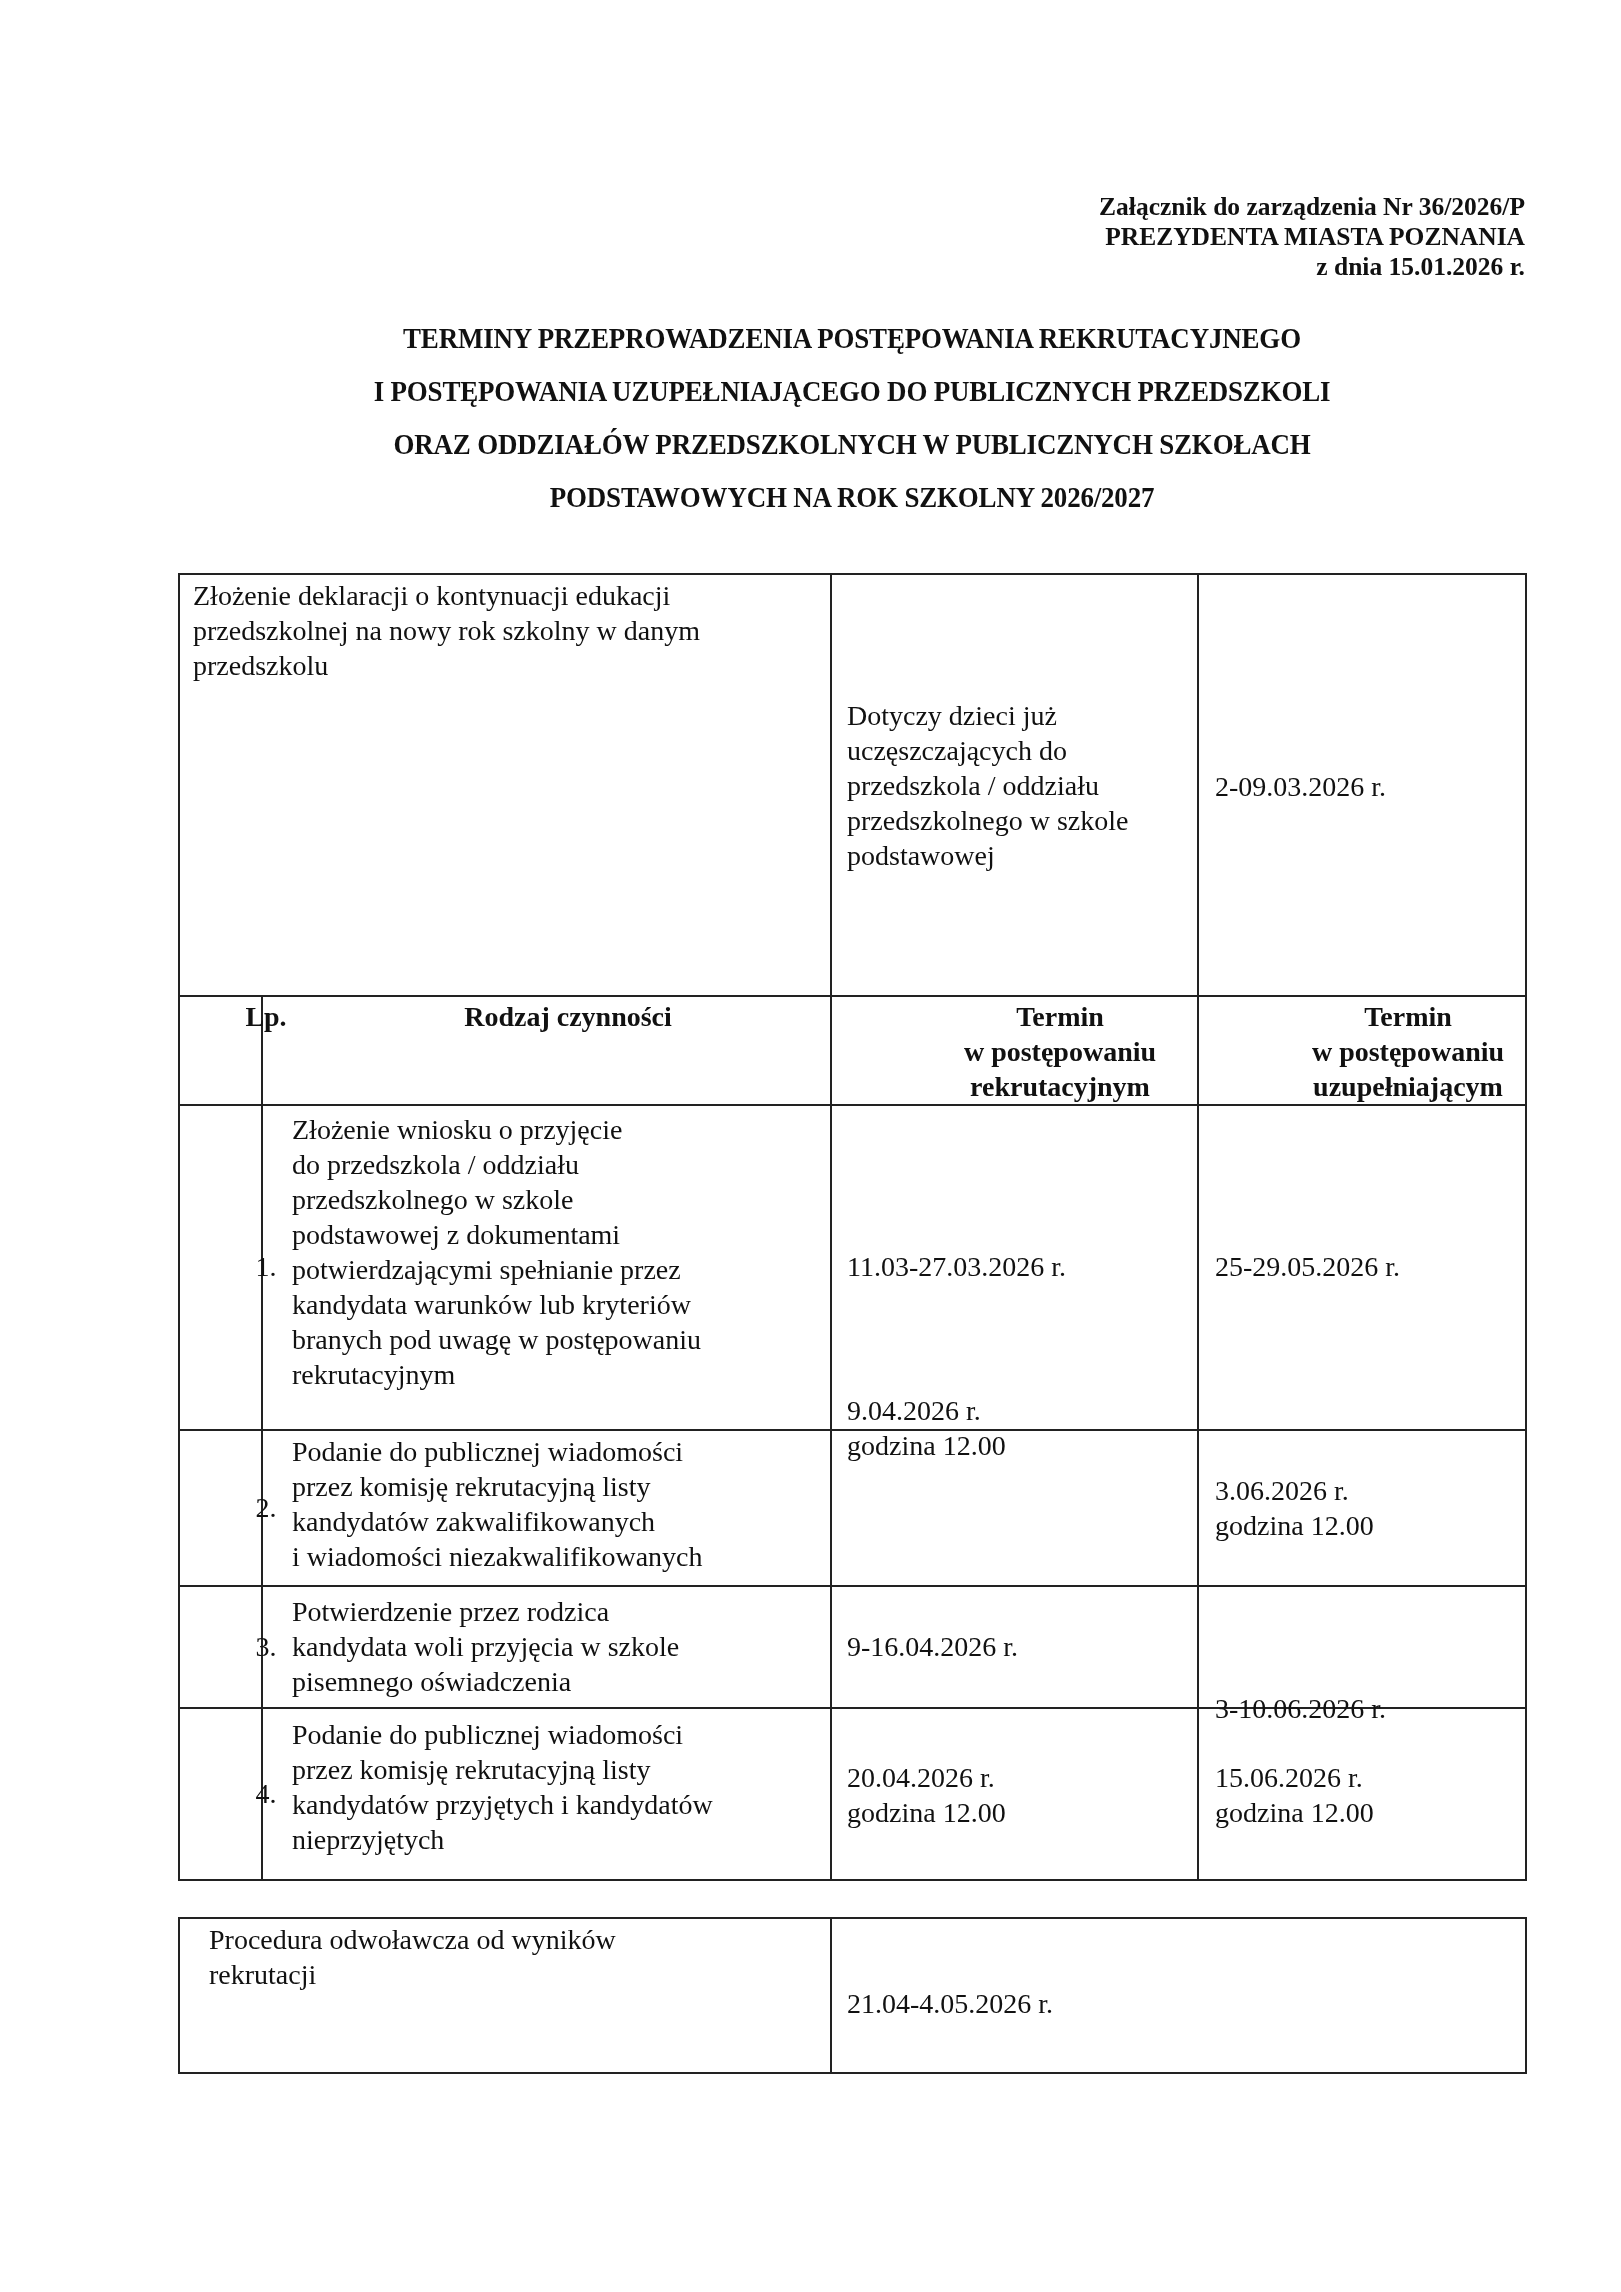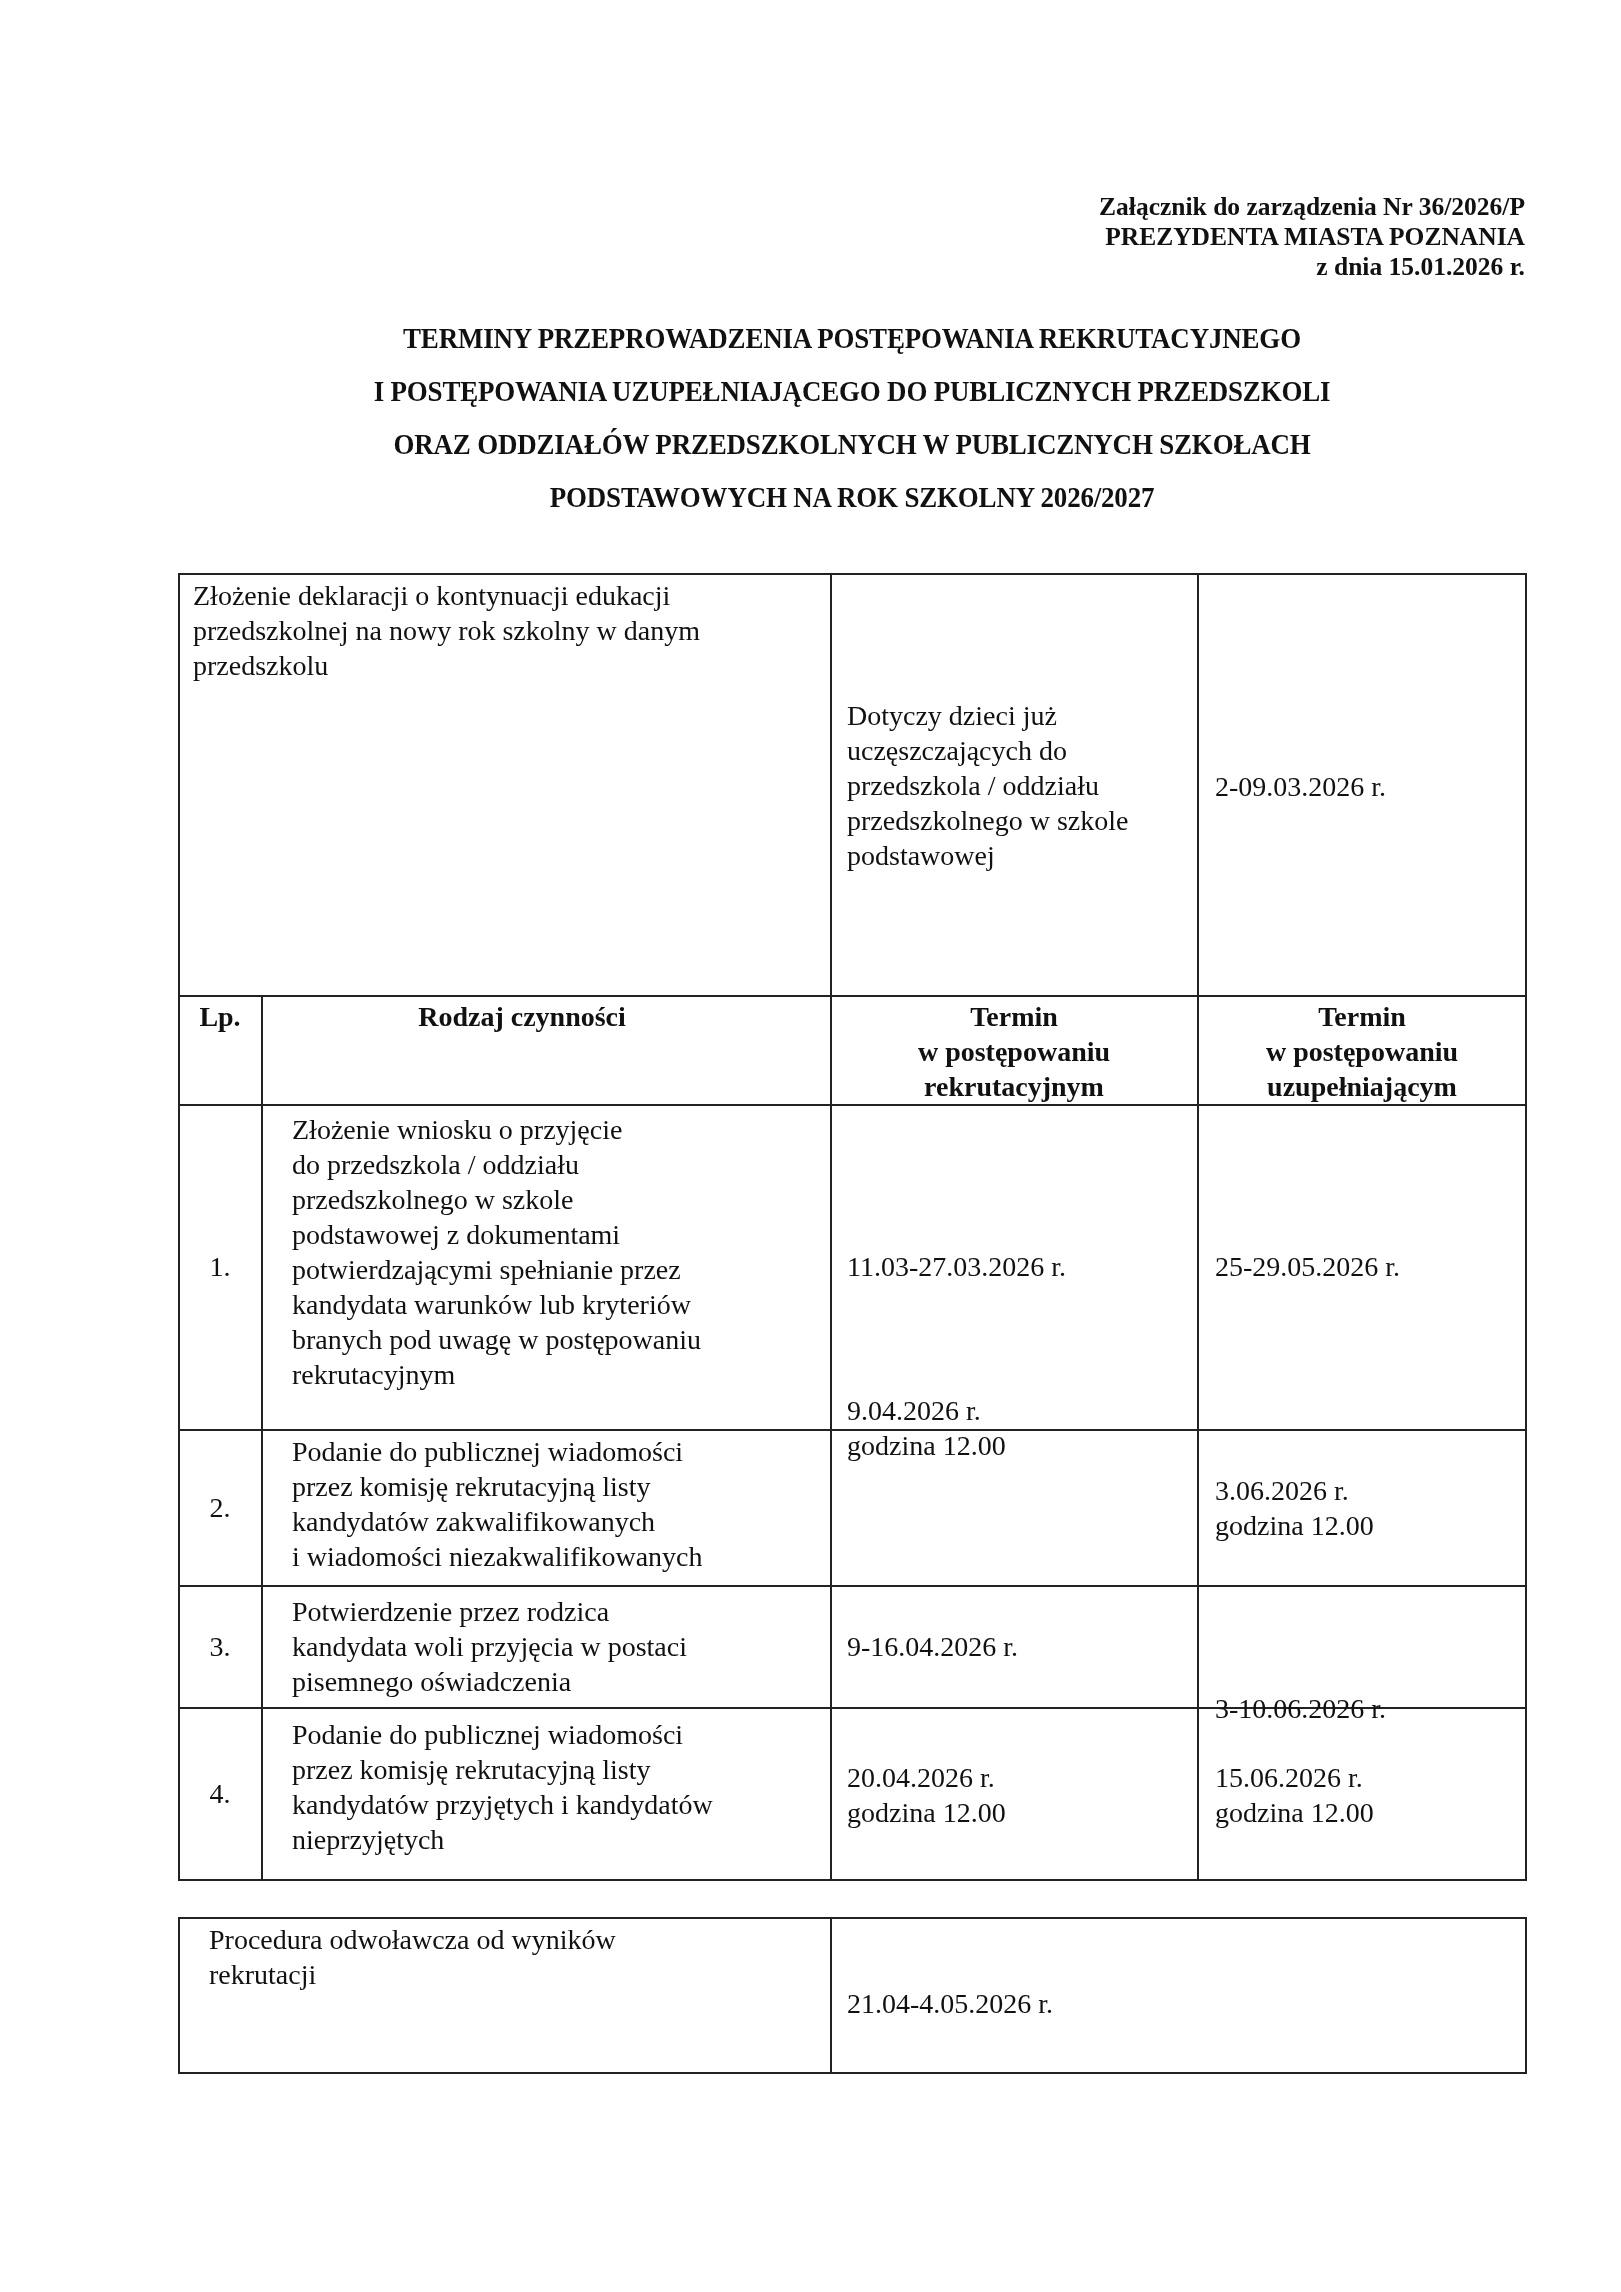--- a/index.html
+++ b/index.html
@@ -16,21 +16,21 @@
     position: absolute; left: 178px; width: 1348px; top: 312px; text-align: center;
     font-weight: bold; font-size: 29px; line-height: 53px; letter-spacing: -0.2px;
   }
   .title div { white-space: nowrap; transform: scaleX(0.93); transform-origin: center; }
   .cell-text { font-size: 28px; line-height: 35px; white-space: nowrap; }
   .tbl { position: absolute; border: 2px solid #222; box-sizing: border-box; }
   .vline { position: absolute; width: 0; border-left: 2px solid #222; }
   .hline { position: absolute; height: 0; border-top: 2px solid #222; }
   .abs { position: absolute; }
   .bold { font-weight: bold; }
-  .center { text-align: center; }
+  .center { text-align: center; padding-left: 46px; }
 </style>
 </head>
 <body>
 
 <div class="header-note">
   <div>Załącznik do zarządzenia Nr 36/2026/P</div>
   <div>PREZYDENTA MIASTA POZNANIA</div>
   <div>z dnia 15.01.2026 r.</div>
 </div>
 
@@ -106,21 +106,21 @@
   <div>godzina 12.00</div>
 </div>
 <div class="abs cell-text" style="left:1215px; top:1473px;">
   <div>3.06.2026 r.</div>
   <div>godzina 12.00</div>
 </div>
 
 <div class="abs cell-text center" style="left:178px; width:84px; top:1629px;">3.</div>
 <div class="abs cell-text" style="left:292px; top:1594px;">
   <div>Potwierdzenie przez rodzica</div>
-  <div>kandydata woli przyjęcia w postaci</div>
+  <div>kandydata woli przyjęcia w szkole</div>
   <div>pisemnego oświadczenia</div>
 </div>
 <div class="abs cell-text" style="left:847px; top:1629px;">9-16.04.2026 r.</div>
 <div class="abs cell-text" style="left:1215px; top:1691px;">3-10.06.2026 r.</div>
 
 <div class="abs cell-text center" style="left:178px; width:84px; top:1776px;">4.</div>
 <div class="abs cell-text" style="left:292px; top:1717px;">
   <div>Podanie do publicznej wiadomości</div>
   <div>przez komisję rekrutacyjną listy</div>
   <div>kandydatów przyjętych i kandydatów</div>

